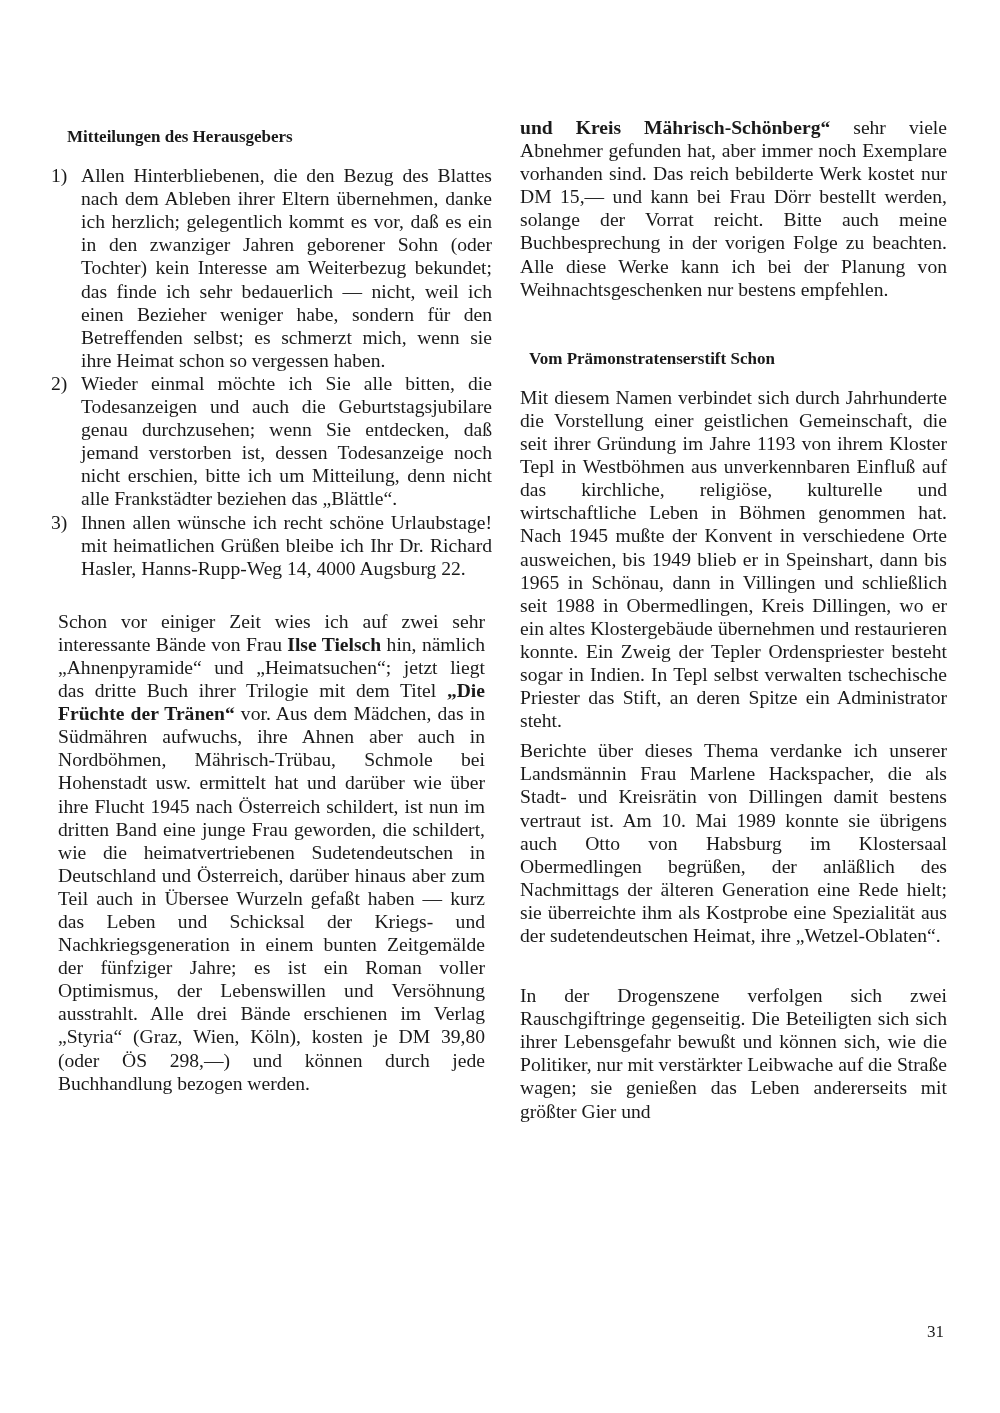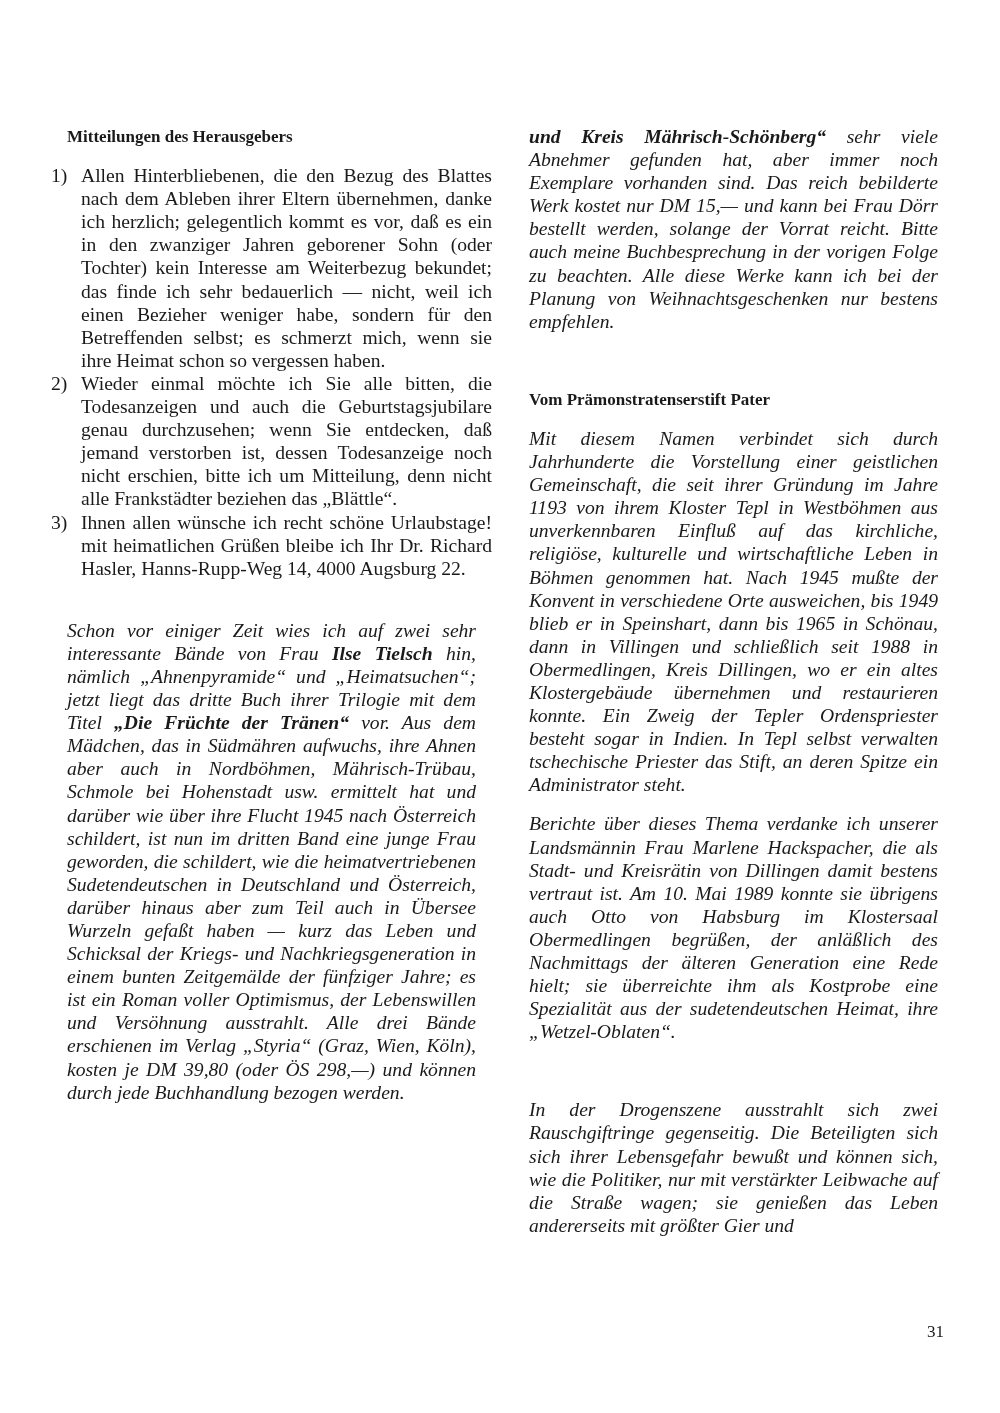--- a/index.html
+++ b/index.html
@@ -1,21 +1,21 @@
 <!DOCTYPE html>
 <html><head>
 <meta charset="utf-8">
 <style>
   html, body { margin: 0; padding: 0; background: #ffffff; }
   body { width: 1000px; height: 1413px; position: relative; overflow: hidden;
          font-family: "Liberation Serif", "DejaVu Serif", serif; color: #1a1a1a; }
   .col { position: absolute; top: 109px; width: 441px; font-size: 19.6px; line-height: 23.1px; }
   .col-left { left: 51px; }
   .col-right { left: 513px; }
-  .p { margin: 16px; text-align: justify; hyphens: manual; font-style: italic; }
+  .p { margin: 7px; text-align: justify; hyphens: manual; }
   .h { margin: 16px; font-weight: bold; font-size: 17px; }
   .gap { height: 23px; }
   .list { margin: 0; padding: 0; list-style: none; }
   .li { position: relative; padding-left: 30px; text-align: justify; }
   .li .num { position: absolute; left: 0; top: 0; }
   b { font-weight: bold; }
   .pagenum { position: absolute; left: 927px; top: 1322px; font-size: 17px; }
 </style>
 </head>
 <body>
@@ -36,20 +36,20 @@
       <span>Ihnen allen wünsche ich recht schöne Urlaubstage! mit heimatlichen Grüßen bleibe ich Ihr Dr. Richard Hasler, Hanns-Rupp-Weg 14, 4000 Augsburg 22.</span>
     </li>
   </ul>
   <div class="gap"></div>
   <p class="p"><span>Schon vor einiger Zeit wies ich auf zwei sehr interessante Bände von Frau </span><b>Ilse Tielsch</b><span> hin, nämlich „Ahnenpyramide“ und „Heimatsuchen“; jetzt liegt das dritte Buch ihrer Trilogie mit dem Titel </span><b>„Die Früchte der Tränen“</b><span> vor. Aus dem Mädchen, das in Südmähren aufwuchs, ihre Ahnen aber auch in Nordböhmen, Mährisch-Trübau, Schmole bei Hohenstadt usw. ermittelt hat und darüber wie über ihre Flucht 1945 nach Österreich schildert, ist nun im dritten Band eine junge Frau geworden, die schildert, wie die heimatvertriebenen Sudetendeutschen in Deutschland und Österreich, darüber hinaus aber zum Teil auch in Übersee Wurzeln gefaßt haben — kurz das Leben und Schicksal der Kriegs- und Nachkriegsgeneration in einem bunten Zeitgemälde der fünfziger Jahre; es ist ein Roman voller Optimismus, der Lebenswillen und Versöhnung ausstrahlt. Alle drei Bände erschienen im Verlag „Styria“ (Graz, Wien, Köln), kosten je DM 39,80 (oder ÖS 298,—) und können durch jede Buchhandlung bezogen werden.</span></p>
 </div>
 
 <div class="col col-right">
   <p class="p"><b>und Kreis Mährisch-Schönberg“</b><span> sehr viele Abnehmer gefunden hat, aber immer noch Exemplare vorhanden sind. Das reich bebilderte Werk kostet nur DM 15,— und kann bei Frau Dörr bestellt werden, solange der Vorrat reicht. Bitte auch meine Buchbesprechung in der vorigen Folge zu beachten. Alle diese Werke kann ich bei der Planung von Weihnachtsgeschenken nur bestens empfehlen.</span></p>
   <div class="gap"></div>
-  <p class="h">Vom Prämonstratenserstift Pater</p>
+  <p class="h">Vom Prämonstratenserstift Schon</p>
   <p class="p">Mit diesem Namen verbindet sich durch Jahrhunderte die Vorstellung einer geistlichen Gemeinschaft, die seit ihrer Gründung im Jahre 1193 von ihrem Kloster Tepl in Westböhmen aus unverkennbaren Einfluß auf das kirchliche, religiöse, kulturelle und wirtschaftliche Leben in Böhmen genommen hat. Nach 1945 mußte der Konvent in verschiedene Orte ausweichen, bis 1949 blieb er in Speinshart, dann bis 1965 in Schönau, dann in Villingen und schließlich seit 1988 in Obermedlingen, Kreis Dillingen, wo er ein altes Klostergebäude übernehmen und restaurieren konnte. Ein Zweig der Tepler Ordenspriester besteht sogar in Indien. In Tepl selbst verwalten tschechische Priester das Stift, an deren Spitze ein Administrator steht.</p>
   <p class="p">Berichte über dieses Thema verdanke ich unserer Landsmännin Frau Marlene Hackspacher, die als Stadt- und Kreisrätin von Dillingen damit bestens vertraut ist. Am 10. Mai 1989 konnte sie übrigens auch Otto von Habsburg im Klostersaal Obermedlingen begrüßen, der anläßlich des Nachmittags der älteren Generation eine Rede hielt; sie überreichte ihm als Kostprobe eine Spezialität aus der sudetendeutschen Heimat, ihre „Wetzel-Oblaten“.</p>
   <div class="gap"></div>
-  <p class="p">In der Drogenszene ausstrahlt sich zwei Rauschgiftringe gegenseitig. Die Beteiligten sich sich ihrer Lebensgefahr bewußt und können sich, wie die Politiker, nur mit verstärkter Leibwache auf die Straße wagen; sie genießen das Leben andererseits mit größter Gier und</p>
+  <p class="p">In der Drogenszene verfolgen sich zwei Rauschgiftringe gegenseitig. Die Beteiligten sich sich ihrer Lebensgefahr bewußt und können sich, wie die Politiker, nur mit verstärkter Leibwache auf die Straße wagen; sie genießen das Leben andererseits mit größter Gier und</p>
 </div>
 
 <div class="pagenum">31</div>
 
 </body></html>

